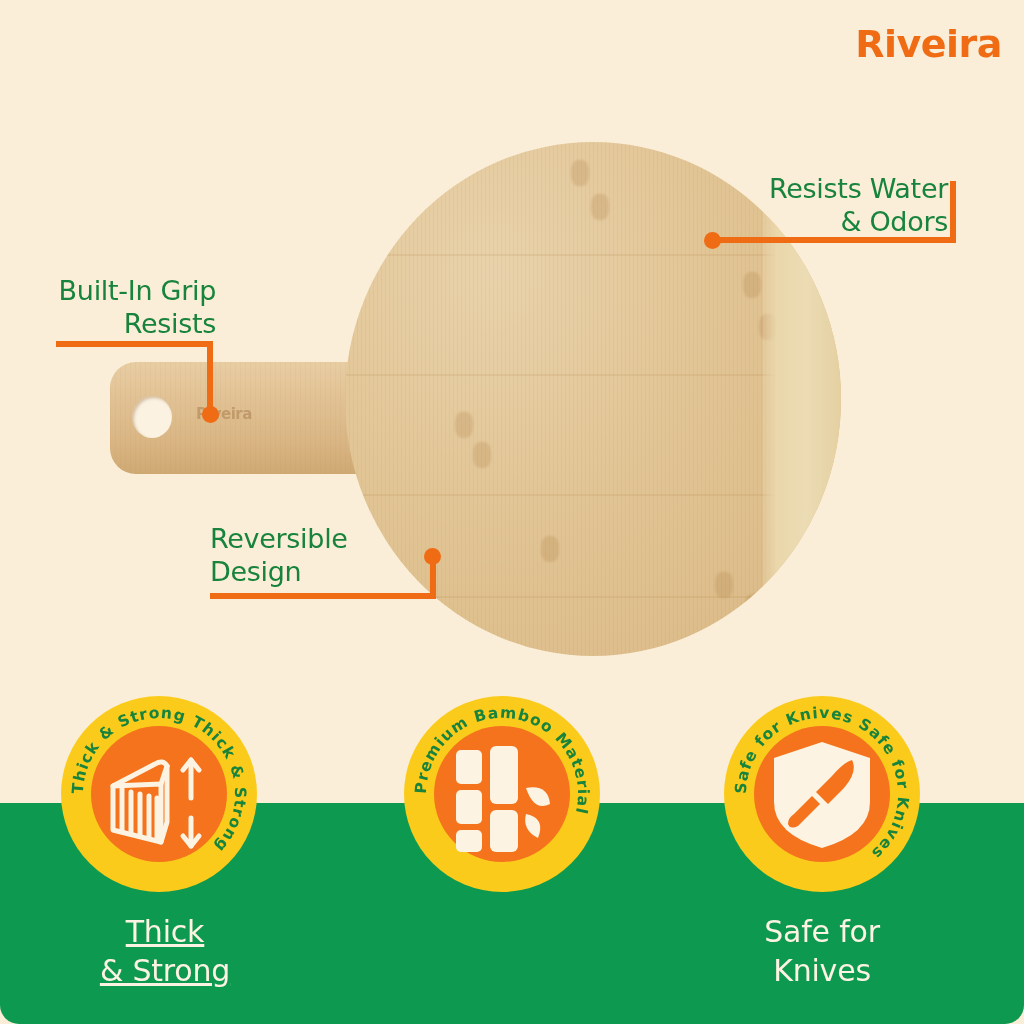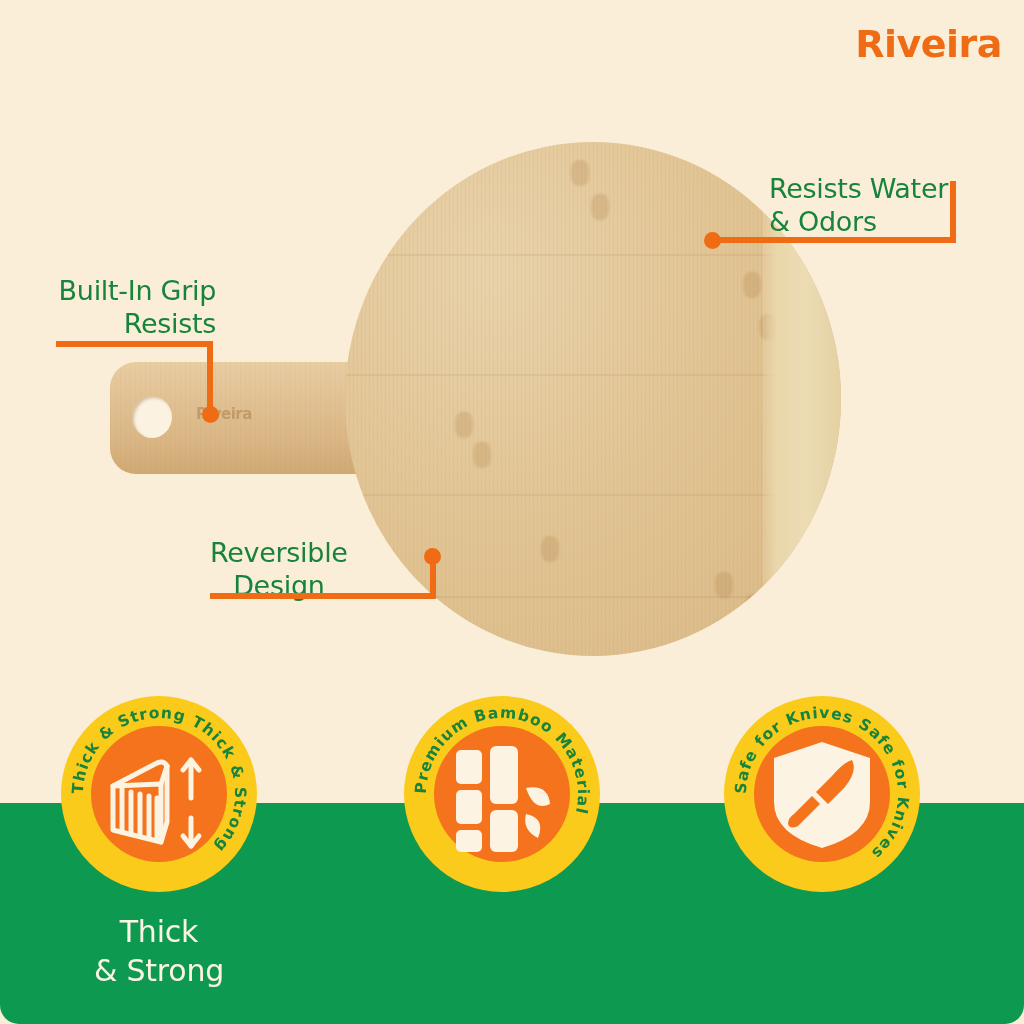--- a/index.html
+++ b/index.html
@@ -77,23 +77,23 @@
 
   
   .callout-text{
     position:absolute;
     color:#17833c;
     font-size:27px;line-height:1.24;font-weight:500;
     font-family:"DejaVu Sans", sans-serif;
     letter-spacing:-.3px;
     white-space:pre-line;
   }
-  .c-water{right:76px;top:172px;margin-left:11px;}
+  .c-water{right:76px;top:172px;text-align:right;margin-left:11px;}
   .c-grip{left:52px;top:274px;text-align:right;width:164px;}
-  .c-rev{left:210px;top:536px;text-align:center;}
+  .c-rev{left:210px;top:522px;text-align:left;}
 
   .line{position:absolute;background:#ef6c15;}
   .dot{position:absolute;width:17px;height:17px;border-radius:50%;background:#ef6c15;}
 
   
   .w-dot{left:704px;top:232px;}
   .w-h{left:712px;top:237px;height:6px;width:244px;}
   .w-v{left:950px;top:181px;width:6px;height:62px;}
 
   
@@ -129,21 +129,21 @@
 
   
   .caption{
     position:absolute;
     color:#fdf3e2;
     font-size:30px;line-height:1.30;
     font-family:"DejaVu Sans", sans-serif;
     letter-spacing:-.2px;
     text-align:center;white-space:pre-line;font-weight:400;
   }
-  .cap1{left:39px;top:912px;width:240px;}
+  .cap1{left:45px;top:912px;width:240px;text-decoration:underline;}
   .cap2{left:340px;top:912px;width:324px;}
   .cap3{left:700px;top:912px;width:244px;}
 </style>
 </head>
 <body>
 
 <div id="stage">
 
   <div class="band-cream"></div>
   <div class="band-green"></div>
@@ -262,14 +262,16 @@
         <g fill="#f4731c">
           <path d="M98,34 Q104,46 90,62 L74,78 L62,66 L78,50 Q90,36 98,34 Z"></path>
           <path d="M58,70 L66,78 L44,100 Q36,104 34,98 Q34,92 40,88 Z"></path>
         </g>
       </svg>
     </div>
   </div>
 
   <div class="caption cap1">Thick
 &amp; Strong</div>
+  <div class="caption cap3">Safe for
+Knives</div>
 
 </div>
 
 </body></html>

